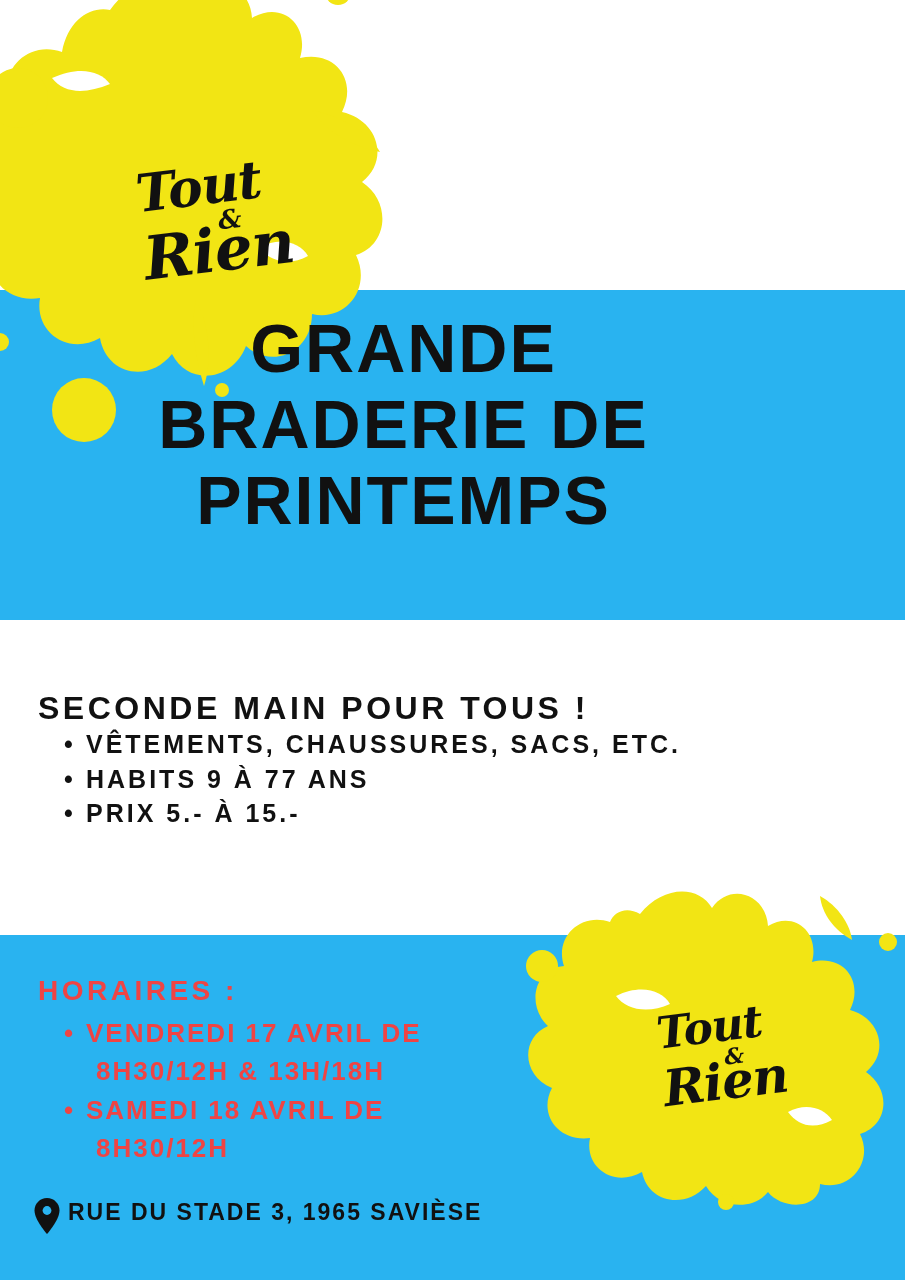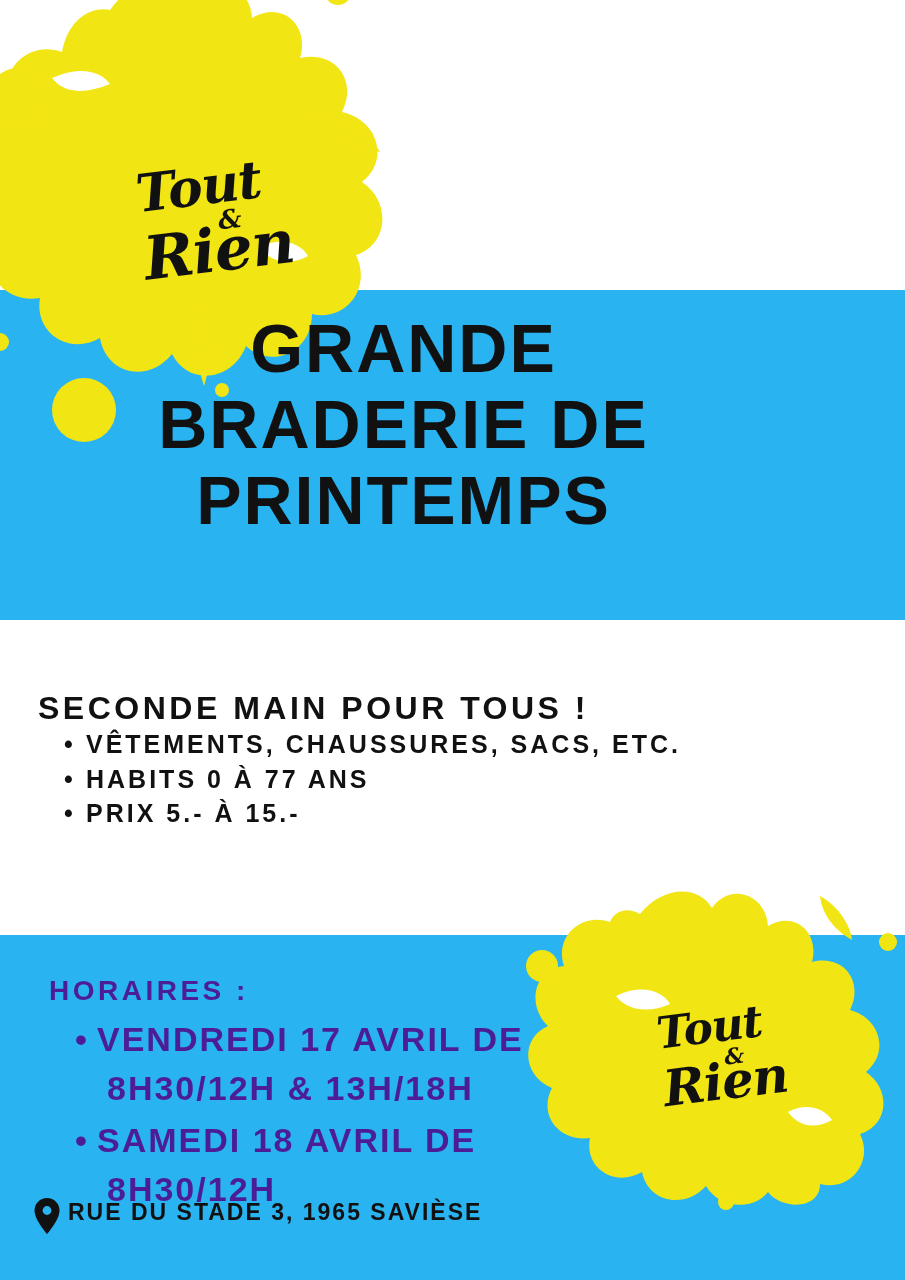--- a/index.html
+++ b/index.html
@@ -131,37 +131,36 @@
     left: 0;
     top: 0;
   }
 
   
   .bottom {
     position: absolute;
     left: 38px;
     top: 975px;
     width: 560px;
-    color: #4c1d95;
-    margin-left: 11px;
+    color: #ef4444;
   }
   .bottom-title {
     font-weight: bold;
     font-size: 28px;
     letter-spacing: 3.5px;
     margin-bottom: 8px;
   }
   ul.hours {
     list-style: none;
     margin: 0;
     padding: 0 0 0 26px;
   }
   ul.hours li {
     font-weight: bold;
-    font-size: 34px;
+    font-size: 26px;
     letter-spacing: 2px;
     line-height: 1.45;
     position: relative;
     padding-left: 22px;
     margin-bottom: 2px;
   }
   ul.hours li::before {
     content: "\2022";
     position: absolute;
     left: 0;
@@ -239,21 +238,21 @@
   <div class="headline">
     <span class="line">GRANDE</span>
     <span class="line">BRADERIE DE</span>
     <span class="line">PRINTEMPS</span>
   </div>
 
   <div class="mid">
     <div class="mid-title">SECONDE MAIN POUR TOUS !</div>
     <ul class="bullets">
       <li>VÊTEMENTS, CHAUSSURES, SACS, ETC.</li>
-      <li>HABITS 0 À 77 ANS</li>
+      <li>HABITS 9 À 77 ANS</li>
       <li>PRIX 5.- À 15.-</li>
     </ul>
   </div>
 
   <div class="splat splat-bottom">
     <svg viewBox="0 0 400 330" width="400" height="330" aria-hidden="true">
       <g fill="#f2e514">
         <path d="M120,34 C142,6 178,4 192,28 C210,2 246,14 248,46 C274,30 300,52 292,82
                  C324,74 344,102 330,130 C360,138 370,172 346,192 C372,210 368,246 340,254
                  C354,282 330,312 300,304 C300,330 262,330 248,312 C234,330 200,330 186,306

